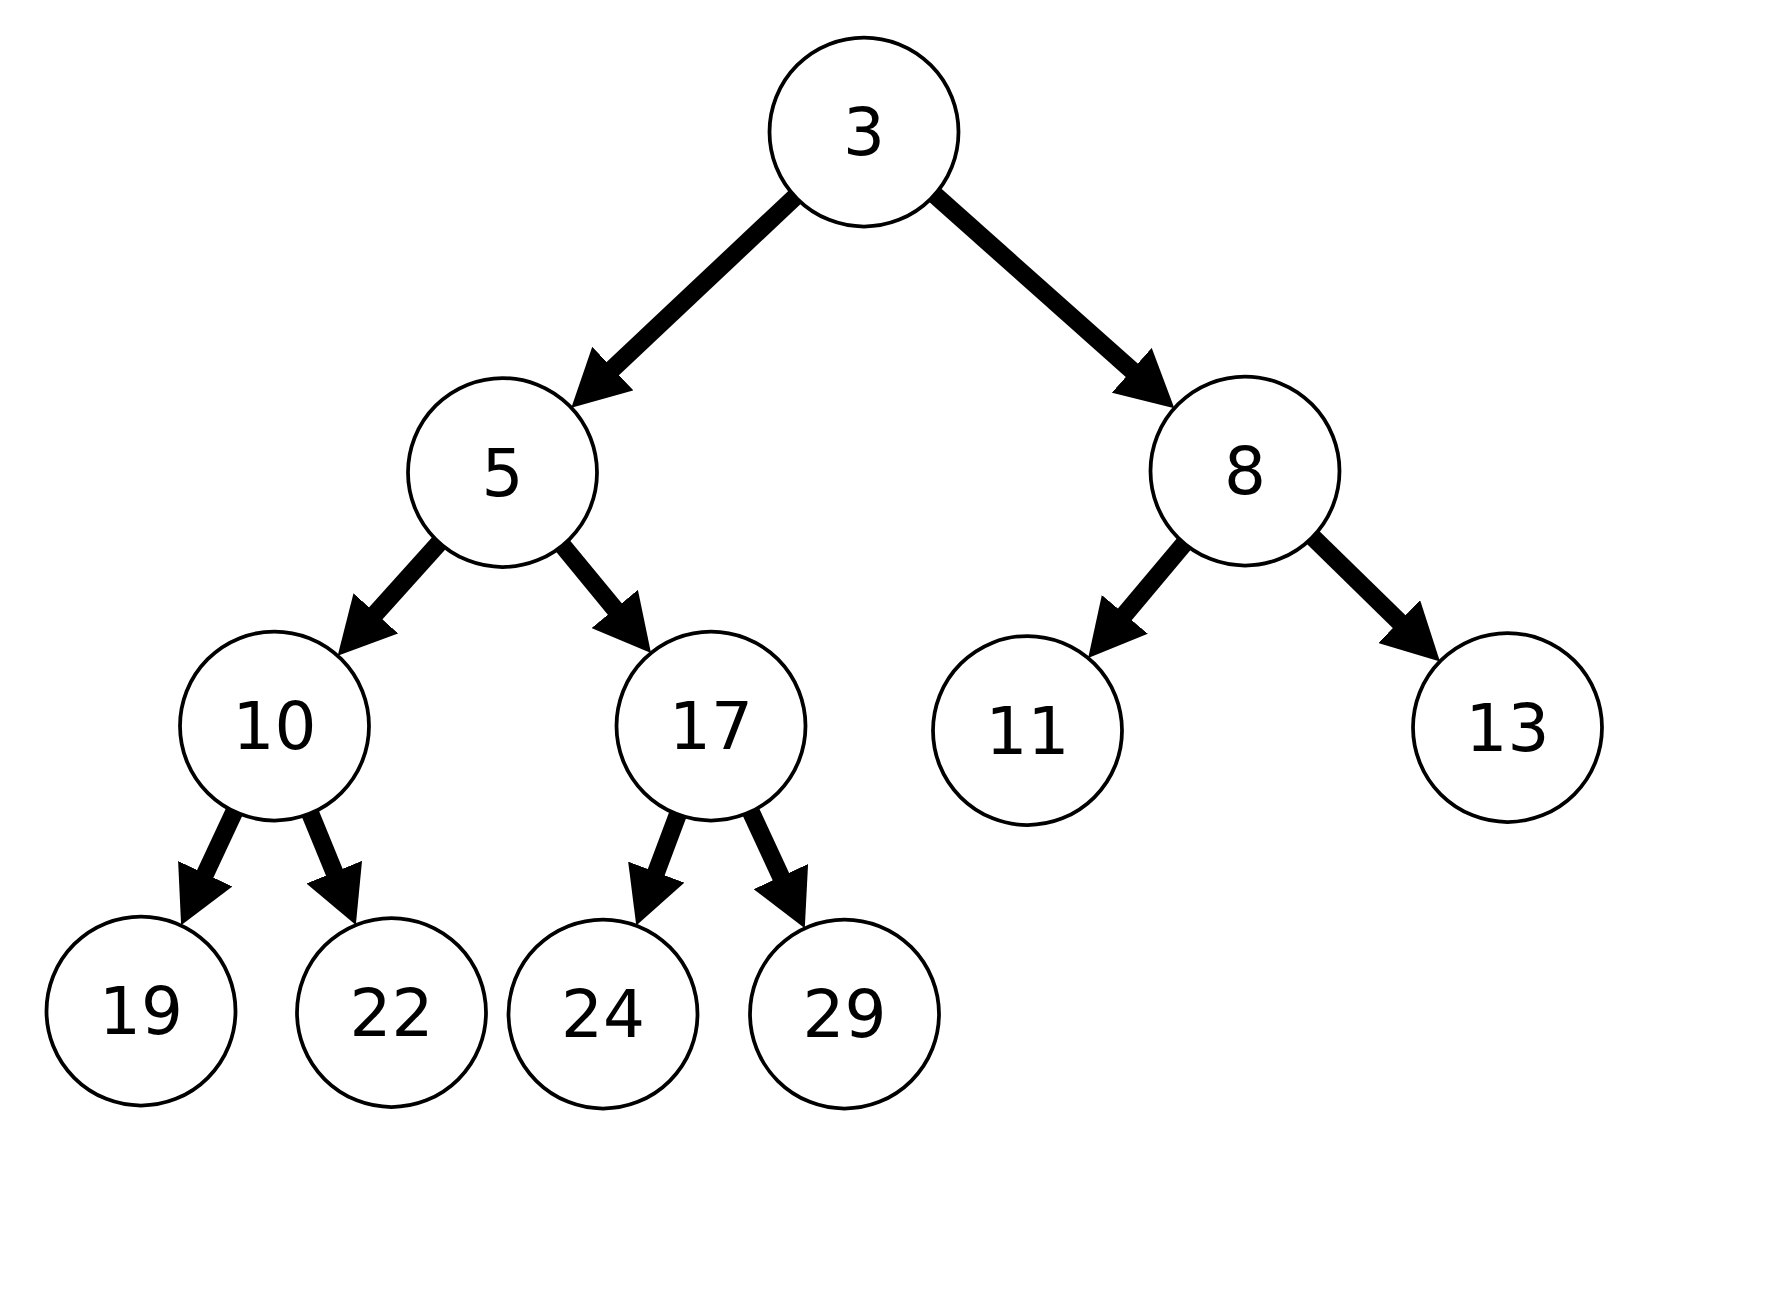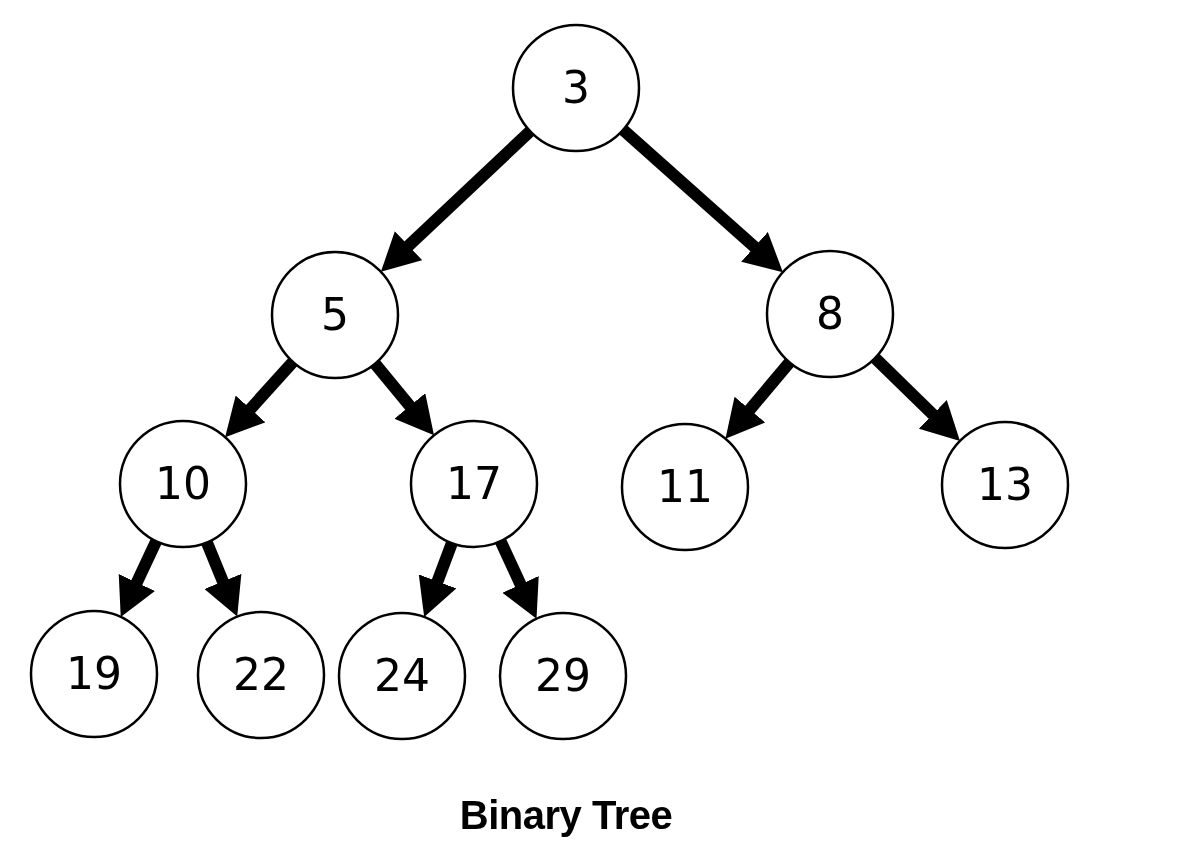--- a/index.html
+++ b/index.html
@@ -102,14 +102,13 @@
       </g>
       <g>
         <circle cx="402" cy="676" r="63" fill="#ffffff" stroke="#000000" stroke-width="2.5"></circle>
         <text x="402" y="676" dy="0.35em" class="node-label">24</text>
       </g>
       <g>
         <circle cx="563" cy="676" r="63" fill="#ffffff" stroke="#000000" stroke-width="2.5"></circle>
         <text x="563" y="676" dy="0.35em" class="node-label">29</text>
       </g>
     </svg>
-  <div class="diagram-title">Binary Tree</div>
 </div>
 
 </body></html>

